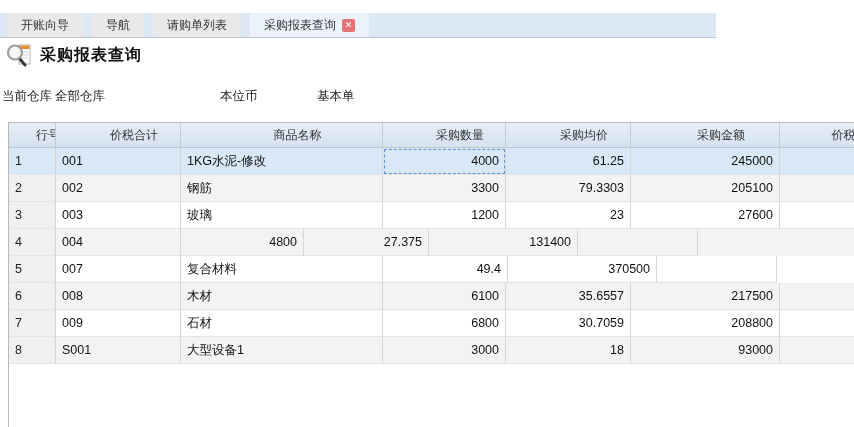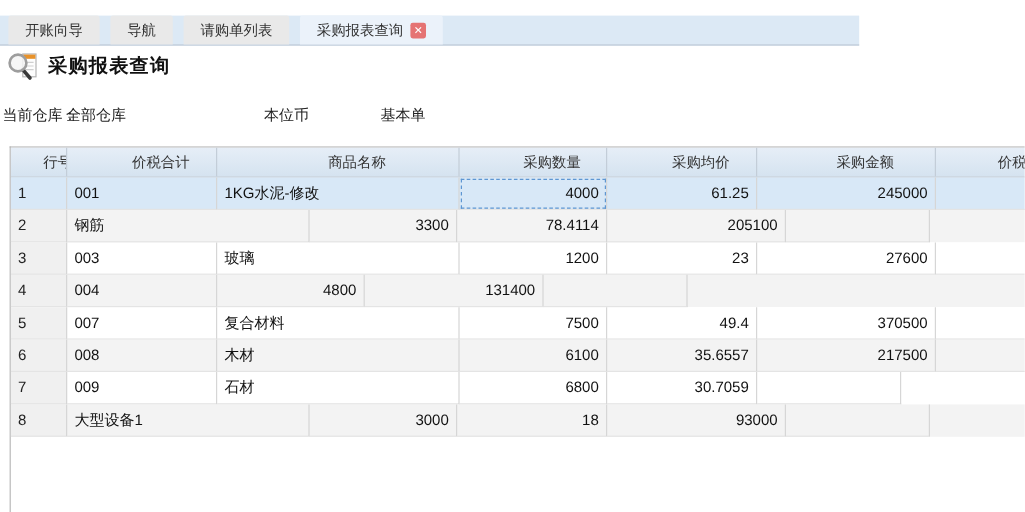--- a/index.html
+++ b/index.html
@@ -113,70 +113,73 @@
             <div class="cell c0 rownum">1</div>
             <div class="cell c1">001</div>
             <div class="cell c2">1KG水泥-修改</div>
             <div class="cell c3 num focused">4000</div>
             <div class="cell c4 num">61.25</div>
             <div class="cell c5 num">245000</div>
             <div class="cell c6"></div>
           </div>
           <div class="grid-row stripe">
             <div class="cell c0 rownum">2</div>
+            <div class="cell c1">002</div>
             <div class="cell c2">钢筋</div>
             <div class="cell c3 num">3300</div>
-            <div class="cell c4 num">78.4114</div>
+            <div class="cell c4 num">79.3303</div>
             <div class="cell c5 num">205100</div>
             <div class="cell c6"></div>
           </div>
           <div class="grid-row">
             <div class="cell c0 rownum">3</div>
             <div class="cell c1">003</div>
             <div class="cell c2">玻璃</div>
             <div class="cell c3 num">1200</div>
             <div class="cell c4 num">23</div>
             <div class="cell c5 num">27600</div>
             <div class="cell c6"></div>
           </div>
           <div class="grid-row stripe">
             <div class="cell c0 rownum">4</div>
             <div class="cell c1">004</div>
             <div class="cell c3 num">4800</div>
+            <div class="cell c4 num">27.375</div>
             <div class="cell c5 num">131400</div>
             <div class="cell c6"></div>
           </div>
           <div class="grid-row">
             <div class="cell c0 rownum">5</div>
             <div class="cell c1">007</div>
             <div class="cell c2">复合材料</div>
-            <div class="cell c3 num">7500</div>
             <div class="cell c4 num">49.4</div>
             <div class="cell c5 num">370500</div>
             <div class="cell c6"></div>
           </div>
           <div class="grid-row stripe">
             <div class="cell c0 rownum">6</div>
             <div class="cell c1">008</div>
             <div class="cell c2">木材</div>
             <div class="cell c3 num">6100</div>
             <div class="cell c4 num">35.6557</div>
             <div class="cell c5 num">217500</div>
             <div class="cell c6"></div>
           </div>
           <div class="grid-row">
             <div class="cell c0 rownum">7</div>
             <div class="cell c1">009</div>
             <div class="cell c2">石材</div>
             <div class="cell c3 num">6800</div>
             <div class="cell c4 num">30.7059</div>
+            <div class="cell c5 num">208800</div>
             <div class="cell c6"></div>
           </div>
           <div class="grid-row stripe">
             <div class="cell c0 rownum">8</div>
+            <div class="cell c1">S001</div>
             <div class="cell c2">大型设备1</div>
             <div class="cell c3 num">3000</div>
             <div class="cell c4 num">18</div>
             <div class="cell c5 num">93000</div>
             <div class="cell c6"></div>
           </div>
         </div>
     </div>
   </div>
 

